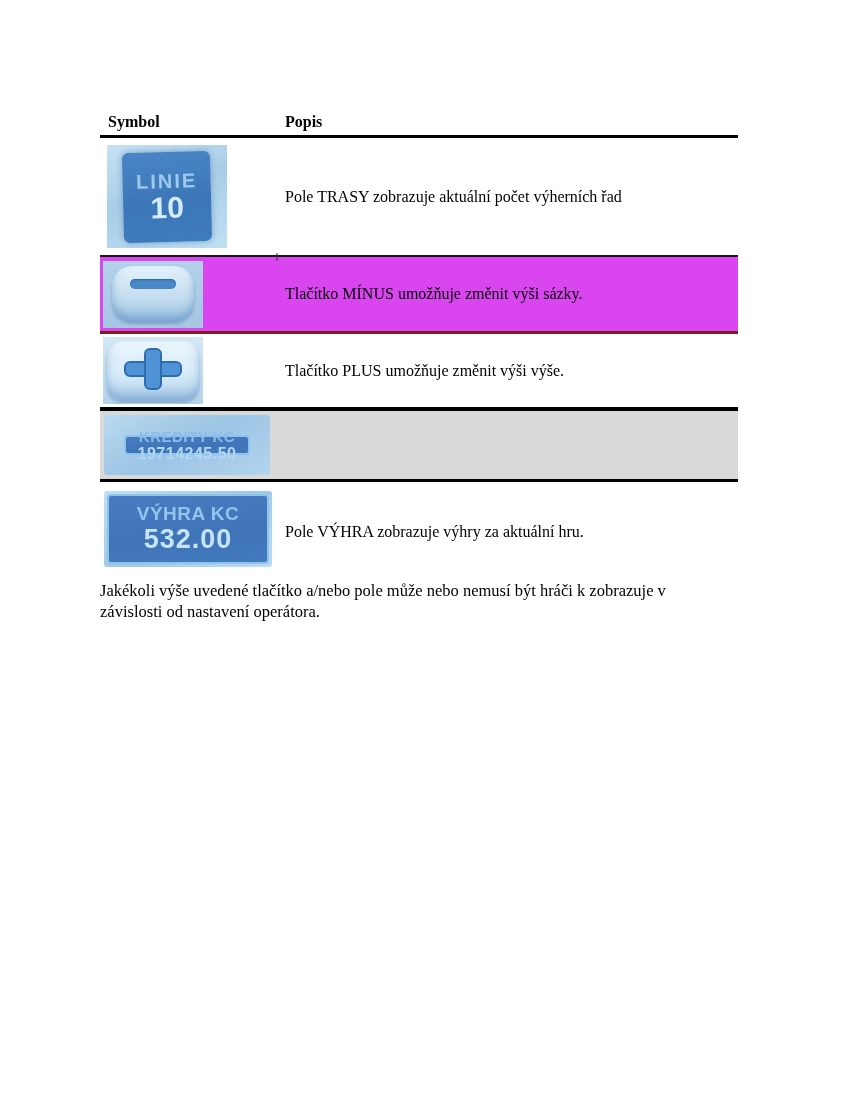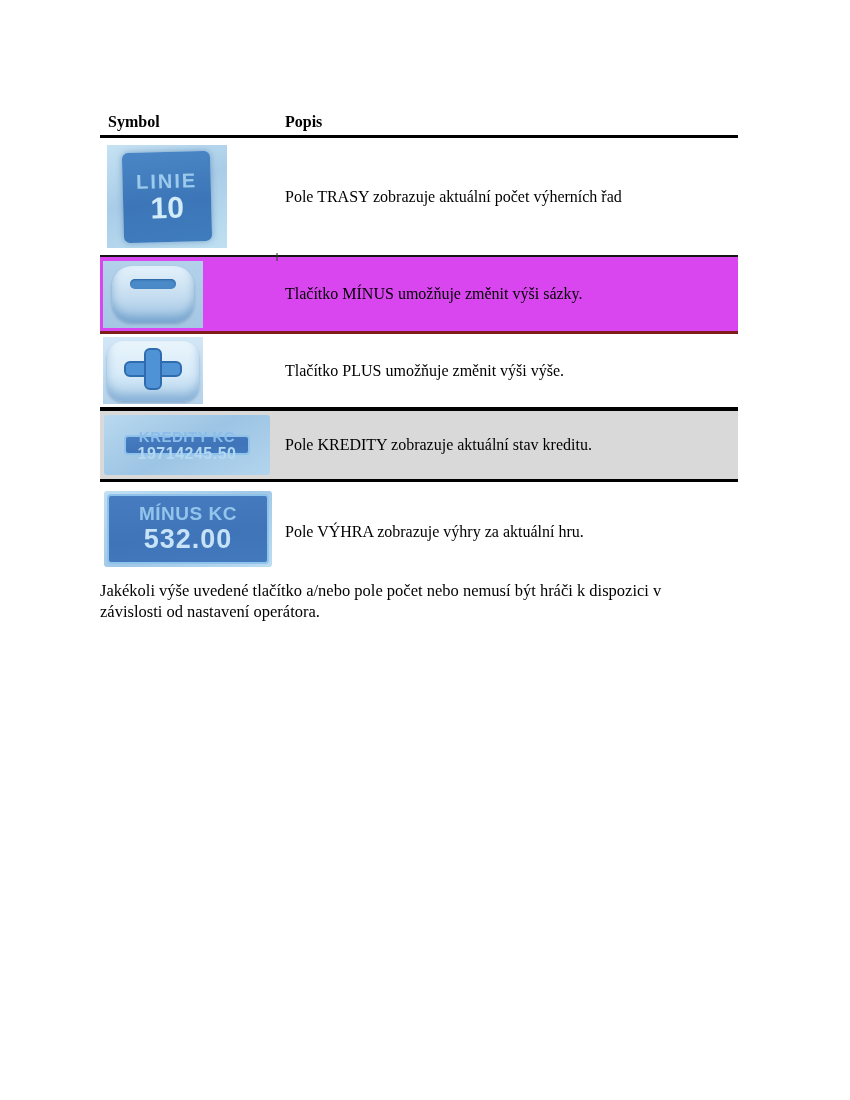--- a/index.html
+++ b/index.html
@@ -175,35 +175,34 @@
 
     <div class="trow row-4">
       <div class="cell-symbol">
         <div class="img-frame frame-kredity">
           <div class="value-panel">
             <div class="panel-label-sm">KREDITY KC</div>
             <div class="panel-value-sm">19714245.50</div>
           </div>
         </div>
       </div>
-      <div class="cell-desc">Pole KREDITY zobrazuje aktuální stav kreditu.</div>
     </div>
 
     <div class="trow row-5">
       <div class="cell-symbol">
         <div class="img-frame frame-vyhra">
           <div class="value-panel">
-            <div class="panel-label-lg">MÍNUS KC</div>
+            <div class="panel-label-lg">VÝHRA KC</div>
             <div class="panel-value-lg">532.00</div>
           </div>
         </div>
       </div>
       <div class="cell-desc">Pole VÝHRA zobrazuje výhry za aktuální hru.</div>
     </div>
 
   </div>
 
   <div class="footer-par">
-    <div>Jakékoli výše uvedené tlačítko a/nebo pole počet nebo nemusí být hráči k dispozici v</div>
+    <div>Jakékoli výše uvedené tlačítko a/nebo pole může nebo nemusí být hráči k zobrazuje v</div>
     <div>závislosti od nastavení operátora.</div>
   </div>
 
 </div>
 
 </body></html>

